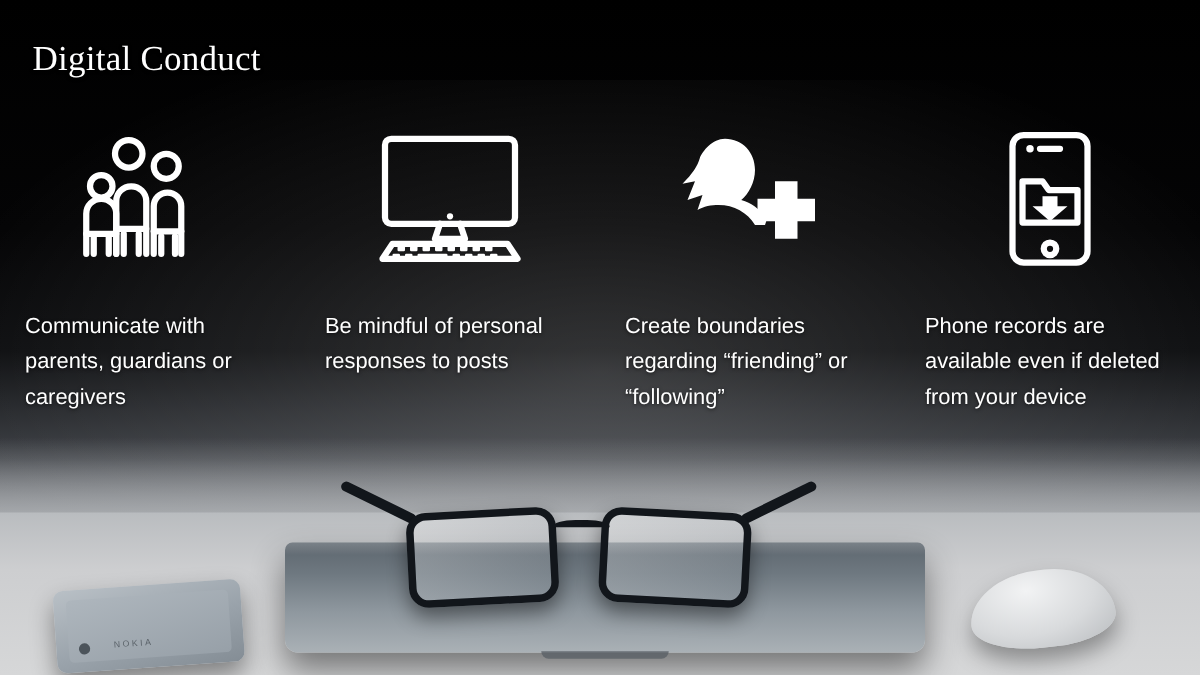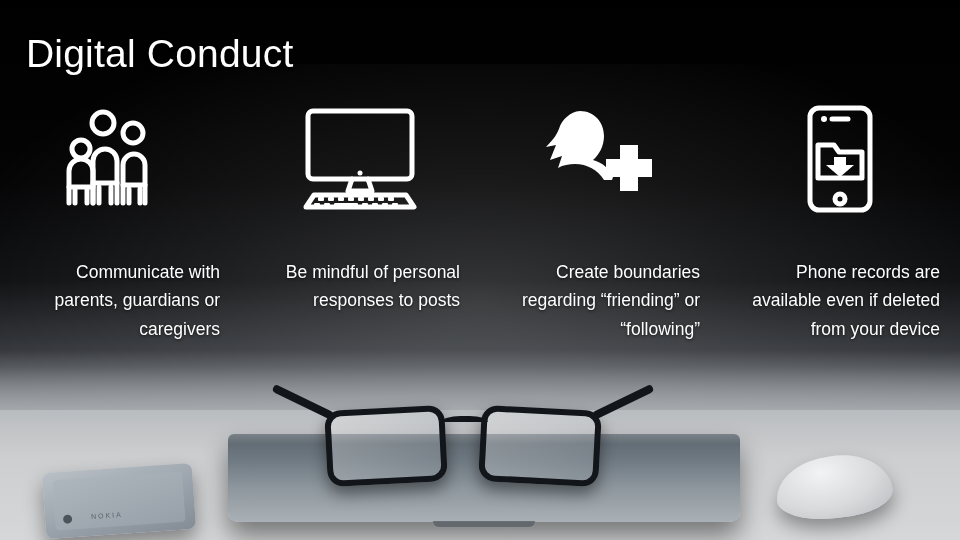--- a/index.html
+++ b/index.html
@@ -180,25 +180,26 @@
 
   
   .content {
     position: absolute;
     inset: 0;
   }
   .slide-title {
     position: absolute;
     left: 26px;
     top: 32px;
-    font-size: 39px;
+    font-size: 28px;
     color: #ffffff;
     letter-spacing: 0.2px;
     text-shadow: 0 1px 3px rgba(0,0,0,0.7);
     white-space: nowrap;
+    font-family: Liberation Serif, serif;
   }
   .columns {
     position: absolute;
     left: 0;
     top: 100px;
     width: 960px;
     display: flex;
   }
   .col {
     width: 240px;
@@ -206,23 +207,23 @@
     flex-direction: column;
     align-items: center;
   }
   .icon-wrap {
     height: 118px;
     display: flex;
     align-items: center;
     justify-content: center;
   }
   .col-text {
-    margin-top: 40px;
+    margin-top: 28px;
     width: 200px;
-    text-align: right;
+    text-align: left;
     color: #ffffff;
     font-size: 17.5px;
     line-height: 1.62;
     text-shadow: 0 1px 3px rgba(0,0,0,0.65);
   }
 </style>
 </head>
 <body>
 
 <div class="slide">

